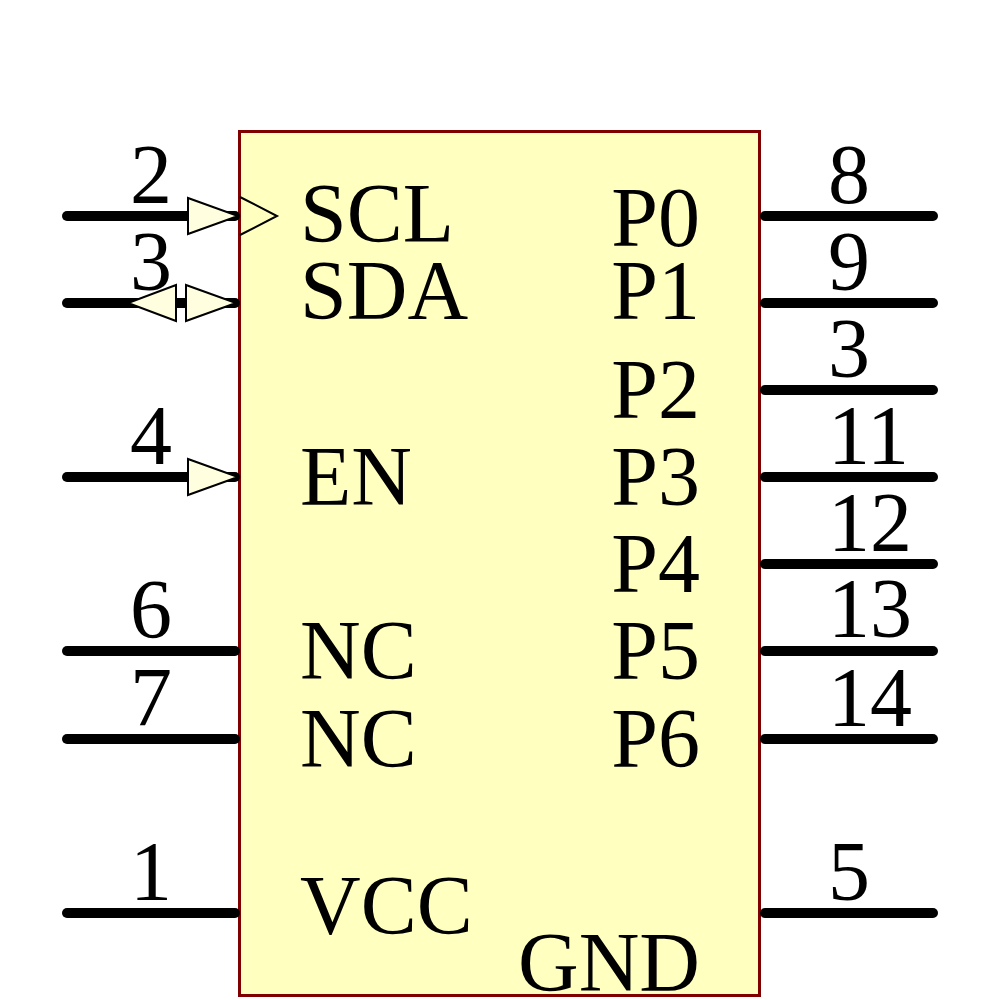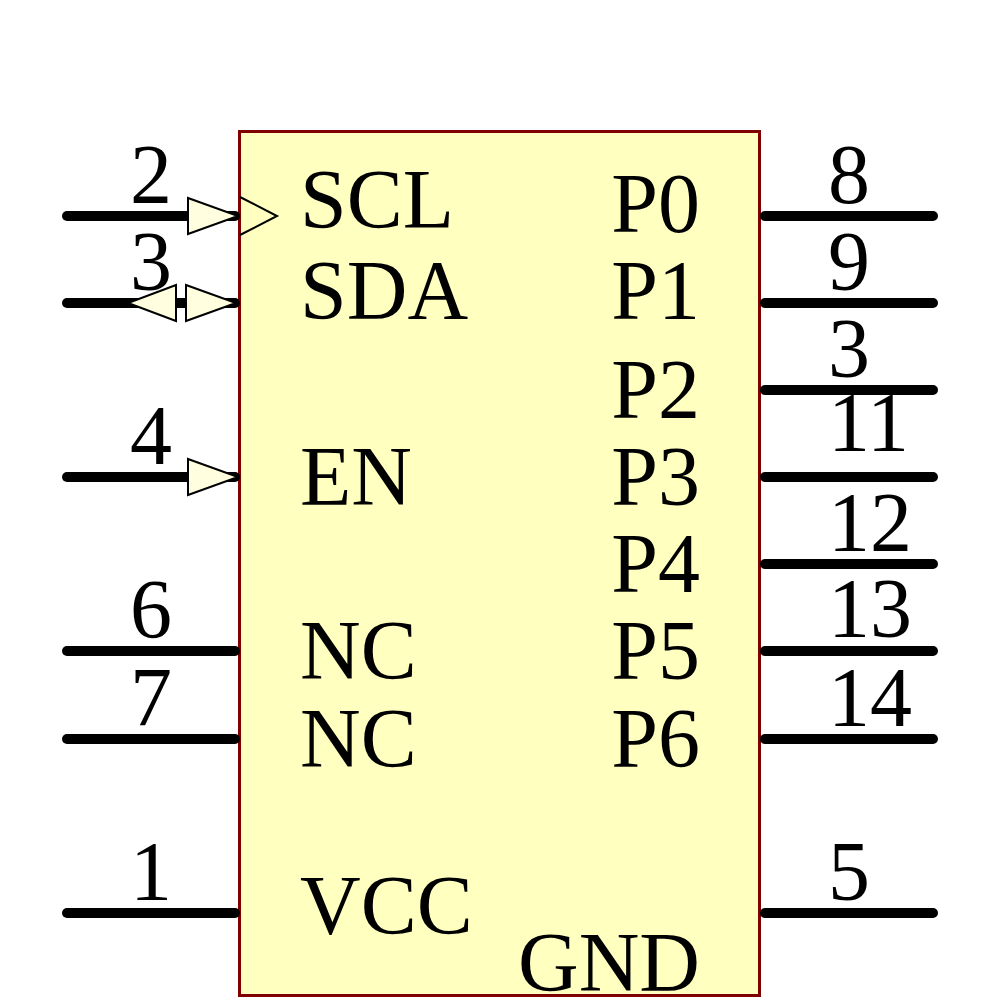--- a/index.html
+++ b/index.html
@@ -38,21 +38,21 @@
 
   <div class="ic-body"></div>
 
   <div>
     <div class="wire wire-l" style="top:211px"></div>
     <div class="num num-l" style="top:132px">2</div>
     <svg class="sym" style="left:180px; top:191px" width="100" height="50" viewBox="0 0 100 50">
       <polygon points="8,7 8,43 58,25" fill="#FFFFE0" stroke="#000000" stroke-width="2"></polygon>
       <polyline points="60,6 97,25 60,44" fill="none" stroke="#000000" stroke-width="2"></polyline>
     </svg>
-    <div class="lbl lbl-l" style="top:157px">SCL</div>
+    <div class="lbl lbl-l" style="top:171px">SCL</div>
   </div>
 
   <div>
     <div class="wire wire-l" style="top:298px"></div>
     <div class="num num-l" style="top:219px">3</div>
     <svg class="sym" style="left:118px; top:278px" width="125" height="50" viewBox="0 0 125 50">
       <polygon points="58,7 58,43 10,25" fill="#FFFFE0" stroke="#000000" stroke-width="2"></polygon>
       <polygon points="68,7 68,43 118,25" fill="#FFFFE0" stroke="#000000" stroke-width="2"></polygon>
     </svg>
     <div class="lbl lbl-l" style="top:248px">SDA</div>
@@ -81,38 +81,38 @@
 
   <div>
     <div class="wire wire-l" style="top:908px"></div>
     <div class="num num-l" style="top:829px">1</div>
     <div class="lbl lbl-l" style="top:863px">VCC</div>
   </div>
 
   <div>
     <div class="wire wire-r" style="top:211px"></div>
     <div class="num num-r" style="top:132px">8</div>
-    <div class="lbl lbl-r" style="top:161px">P0</div>
+    <div class="lbl lbl-r" style="top:175px">P0</div>
   </div>
 
   <div>
     <div class="wire wire-r" style="top:298px"></div>
     <div class="num num-r" style="top:219px">9</div>
     <div class="lbl lbl-r" style="top:248px">P1</div>
   </div>
 
   <div>
     <div class="wire wire-r" style="top:385px"></div>
     <div class="num num-r" style="top:306px">3</div>
     <div class="lbl lbl-r" style="top:347px">P2</div>
   </div>
 
   <div>
     <div class="wire wire-r" style="top:472px"></div>
-    <div class="num num-r" style="top:380px">11</div>
+    <div class="num num-r" style="top:393px">11</div>
     <div class="lbl lbl-r" style="top:434px">P3</div>
   </div>
 
   <div>
     <div class="wire wire-r" style="top:559px"></div>
     <div class="num num-r" style="top:480px">12</div>
     <div class="lbl lbl-r" style="top:521px">P4</div>
   </div>
 
   <div>

